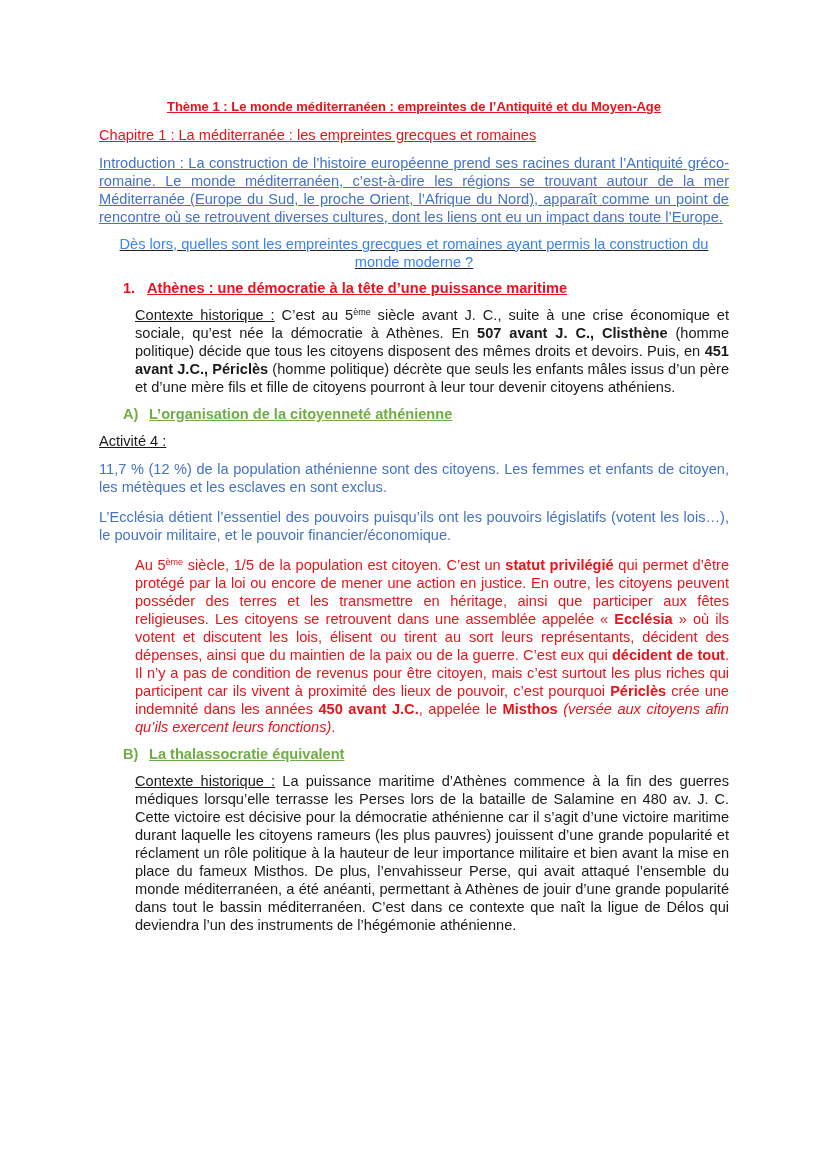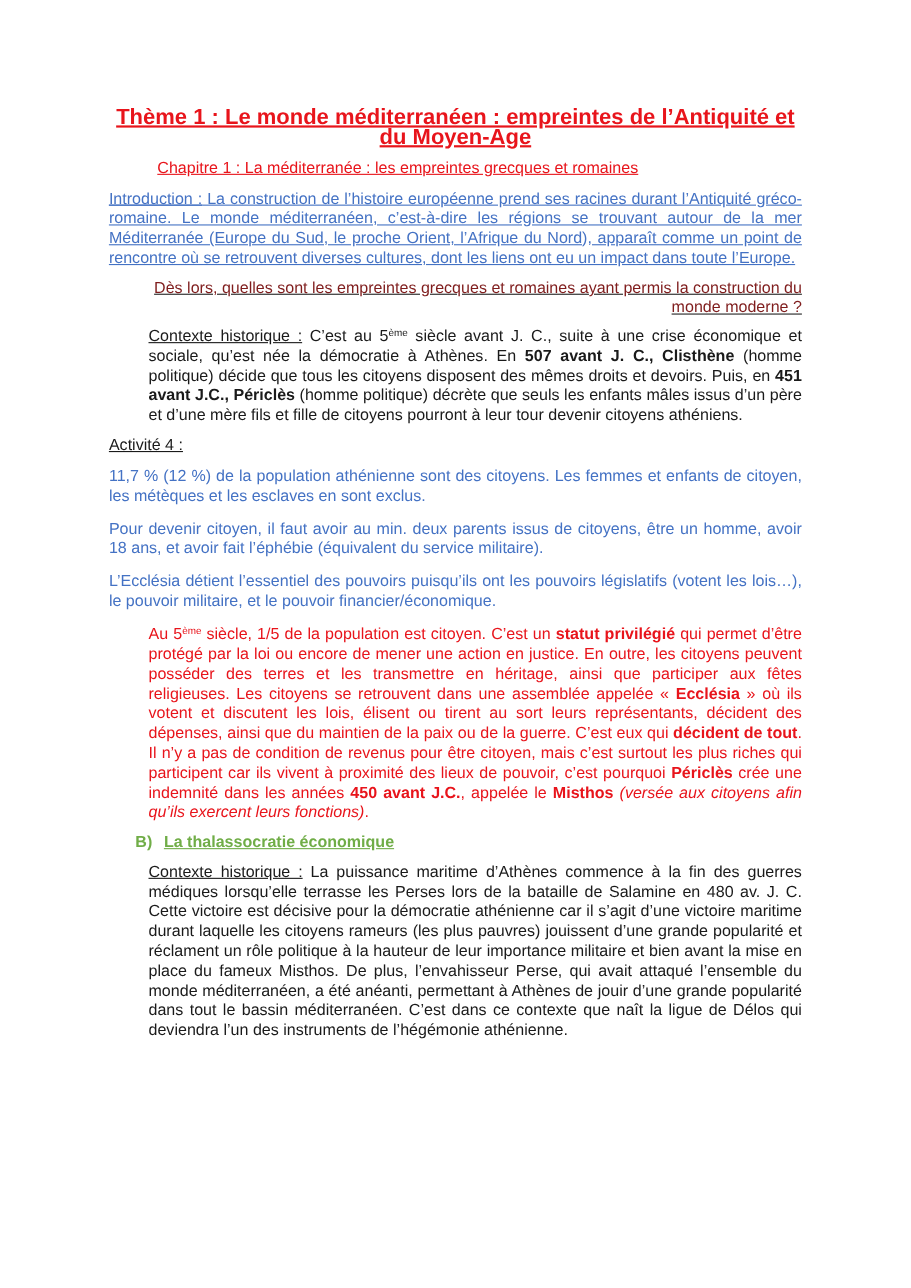--- a/index.html
+++ b/index.html
@@ -1,27 +1,27 @@
 <!DOCTYPE html>
 <html><head>
 <meta charset="utf-8">
 <style>
   html, body { margin: 0; padding: 0; background: #ffffff; }
   body { width: 828px; height: 1171px; position: relative; overflow: hidden;
          font-family: "Liberation Sans", sans-serif; font-size: 14.6px; color: #1a1a1a; }
   .page { position: absolute; left: 99px; top: 98px; width: 630px; }
   p { margin: 0; line-height: 18px; text-align: justify; }
   .u { text-decoration: underline; }
-  .theme { color: #e8141b; font-weight: bold; text-align: center; font-size: 20px; margin-bottom: 10px; }
-  .chapter { color: #e8141b; margin-bottom: 10px; margin-left: 44px; }
+  .theme { color: #e8141b; font-weight: bold; text-align: center; font-size: 13px; margin-bottom: 10px; }
+  .chapter { color: #e8141b; margin-bottom: 10px; }
   .blue { color: #4472c4; }
   .red { color: #e8141b; }
   .green { color: #70ad47; }
   .intro { margin-bottom: 9px; text-decoration: underline; }
-  .question { color: #7f1d1d; text-align: right; margin-bottom: 8px; }
+  .question { color: #3b82f6; text-align: center; margin-bottom: 8px; }
   .question span { text-decoration: underline; text-decoration-color: #222; }
   .h1 { color: #e8141b; font-weight: bold; padding-left: 24px; margin-bottom: 9px; }
   .h1 .num { display: inline-block; width: 24px; }
   .h2 { font-weight: bold; padding-left: 24px; margin-bottom: 9px; }
   .h2 .num { display: inline-block; width: 26px; }
   .ctx { margin-bottom: 9px; margin-left: 36px; }
   .act { margin-bottom: 10px; }
   .para { margin-bottom: 12px; }
   sup { font-size: 9px; line-height: 0; vertical-align: 5px; }
   b { font-weight: bold; }
@@ -33,30 +33,31 @@
 <div class="page">
 
   <p class="theme"><span class="u">Thème 1 : Le monde méditerranéen : empreintes de l’Antiquité et du Moyen-Age</span></p>
 
   <p class="chapter"><span class="u">Chapitre 1 : La méditerranée : les empreintes grecques et romaines</span></p>
 
   <p class="blue intro"><span class="u">Introduction :</span><span> La construction de l’histoire européenne prend ses racines durant l’Antiquité gréco-romaine. Le monde méditerranéen, c’est-à-dire les régions se trouvant autour de la mer Méditerranée (Europe du Sud, le proche Orient, l’Afrique du Nord), apparaît comme un point de rencontre où se retrouvent diverses cultures, dont les liens ont eu un impact dans toute l’Europe.</span></p>
 
   <p class="question"><span>Dès lors, quelles sont les empreintes grecques et romaines ayant permis la construction du monde moderne ?</span></p>
 
+  <p class="h1"><span class="num">1.</span><span class="u">Athènes : une démocratie à la tête d’une puissance maritime</span></p>
 
   <p class="ctx"><span class="u">Contexte historique :</span><span> C’est au 5</span><sup>ème</sup><span> siècle avant J. C., suite à une crise économique et sociale, qu’est née la démocratie à Athènes. En </span><b>507 avant J. C., Clisthène</b><span> (homme politique) décide que tous les citoyens disposent des mêmes droits et devoirs. Puis, en </span><b>451 avant J.C., Périclès</b><span> (homme politique) décrète que seuls les enfants mâles issus d’un père et d’une mère fils et fille de citoyens pourront à leur tour devenir citoyens athéniens.</span></p>
 
+  <p class="h2 green"><span class="num">A)</span><span class="u">L’organisation de la citoyenneté athénienne</span></p>
 
   <p class="act"><span class="u">Activité 4 :</span></p>
 
   <p class="blue para">11,7 % (12 %) de la population athénienne sont des citoyens. Les femmes et enfants de citoyen, les métèques et les esclaves en sont exclus.</p>
-  <p class="blue para">Pour devenir citoyen, il faut avoir au min. deux parents issus de citoyens, être un homme, avoir 18 ans, et avoir fait l’éphébie (équivalent du service militaire).</p>
   <p class="blue para">L’Ecclésia détient l’essentiel des pouvoirs puisqu’ils ont les pouvoirs législatifs (votent les lois…), le pouvoir militaire, et le pouvoir financier/économique.</p>
 
   <p class="red ctx"><span>Au 5</span><sup>ème</sup><span> siècle, 1/5 de la population est citoyen. C’est un </span><b>statut privilégié</b><span> qui permet d’être protégé par la loi ou encore de mener une action en justice. En outre, les citoyens peuvent posséder des terres et les transmettre en héritage, ainsi que participer aux fêtes religieuses. Les citoyens se retrouvent dans une assemblée appelée « </span><b>Ecclésia</b><span> » où ils votent et discutent les lois, élisent ou tirent au sort leurs représentants, décident des dépenses, ainsi que du maintien de la paix ou de la guerre. C’est eux qui </span><b>décident de tout</b><span>. Il n’y a pas de condition de revenus pour être citoyen, mais c’est surtout les plus riches qui participent car ils vivent à proximité des lieux de pouvoir, c’est pourquoi </span><b>Périclès</b><span> crée une indemnité dans les années </span><b>450 avant J.C.</b><span>, appelée le </span><b>Misthos</b><span> </span><i>(versée aux citoyens afin qu’ils exercent leurs fonctions)</i><span>.</span></p>
 
-  <p class="h2 green"><span class="num">B)</span><span class="u">La thalassocratie économique</span></p>
+  <p class="h2 green"><span class="num">B)</span><span class="u">La thalassocratie équivalent</span></p>
 
   <p class="ctx"><span class="u">Contexte historique :</span><span> La puissance maritime d’Athènes commence à la fin des guerres médiques lorsqu’elle terrasse les Perses lors de la bataille de Salamine en 480 av. J. C. Cette victoire est décisive pour la démocratie athénienne car il s’agit d’une victoire maritime durant laquelle les citoyens rameurs (les plus pauvres) jouissent d’une grande popularité et réclament un rôle politique à la hauteur de leur importance militaire et bien avant la mise en place du fameux Misthos. De plus, l’envahisseur Perse, qui avait attaqué l’ensemble du monde méditerranéen, a été anéanti, permettant à Athènes de jouir d’une grande popularité dans tout le bassin méditerranéen. C’est dans ce contexte que naît la ligue de Délos qui deviendra l’un des instruments de l’hégémonie athénienne.</span></p>
 
 
 </div>
 
 </body></html>

